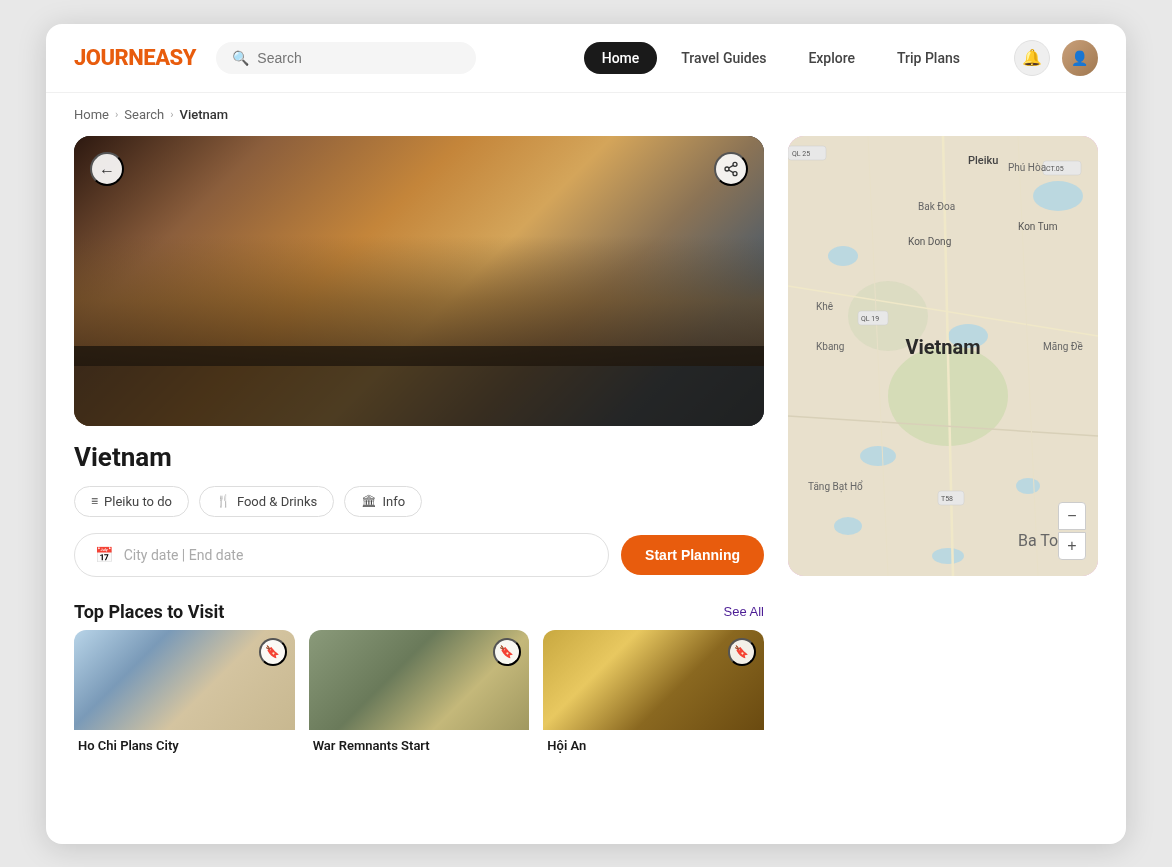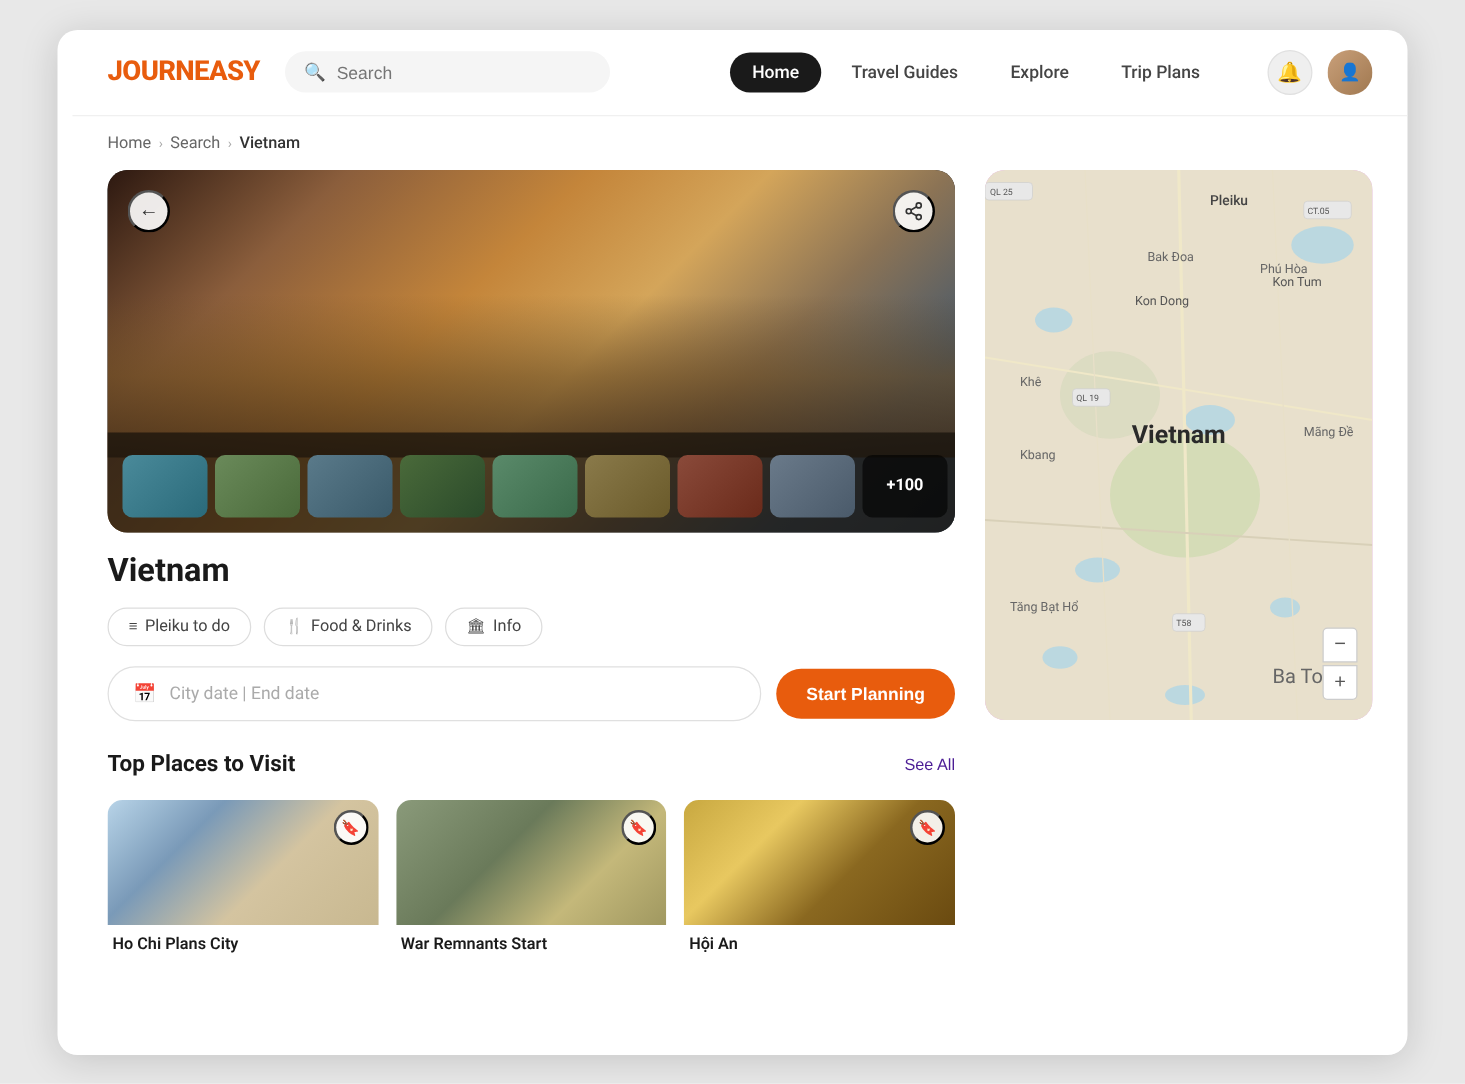--- a/index.html
+++ b/index.html
@@ -12,21 +12,20 @@
       min-height: 100vh;
       padding: 20px;
     }
     .app-container {
       background: #fff;
       border-radius: 16px;
       width: 1080px;
       min-height: 820px;
       overflow: hidden;
       box-shadow: 0 4px 30px rgba(0,0,0,0.15);
-      padding-left: 12px;
     }
     
     .header {
       display: flex;
       align-items: center;
       padding: 16px 28px;
       border-bottom: 1px solid #f0f0f0;
       gap: 20px;
     }
     .logo {
@@ -309,21 +308,21 @@
       font-size: 14px;
       font-weight: 600;
       cursor: pointer;
       white-space: nowrap;
     }
     
     .section-header {
       display: flex;
       align-items: center;
       justify-content: space-between;
-      margin-bottom: 18px;
+      margin-bottom: 8px;
     }
     .section-title {
       font-size: 18px;
       font-weight: 700;
       color: #1a1a1a;
     }
     .see-all-btn {
       color: #4c1d95;
       font-size: 13px;
       font-weight: 500;
@@ -464,31 +463,20 @@
         <button class="gallery-nav-back">←</button>
         <button class="gallery-share">
           <svg width="16" height="16" viewBox="0 0 24 24" fill="none" stroke="currentColor" stroke-width="2">
             <circle cx="18" cy="5" r="3"></circle>
               <circle cx="6" cy="12" r="3"></circle>
               <circle cx="18" cy="19" r="3"></circle>
             <line x1="8.59" y1="13.51" x2="15.42" y2="17.49"></line>
               <line x1="15.41" y1="6.51" x2="8.59" y2="10.49"></line>
           </svg>
         </button>
-        <div class="gallery-thumbnails">
-          <div class="thumb thumb-1"></div>
-          <div class="thumb thumb-2"></div>
-          <div class="thumb thumb-3"></div>
-          <div class="thumb thumb-4"></div>
-          <div class="thumb thumb-5"></div>
-          <div class="thumb thumb-6"></div>
-          <div class="thumb thumb-7"></div>
-          <div class="thumb thumb-8"></div>
-          <div class="thumb-more">+100</div>
-        </div>
       </div>
 
       <div class="place-info">
         <h1 class="place-title">Vietnam</h1>
         <div class="tags">
           <div class="tag">
             <span class="tag-icon">≡</span>
             <span>Pleiku to do</span>
           </div>
           <div class="tag">
@@ -567,26 +555,26 @@
             <text x="4" y="20" font-size="7" fill="#555">QL 25</text>
             <rect x="255" y="25" width="38" height="14" rx="3" fill="#e8e8e8" stroke="#ccc" stroke-width="0.5"></rect>
             <text x="258" y="35" font-size="7" fill="#555">CT.05</text>
             <rect x="70" y="175" width="30" height="14" rx="3" fill="#e8e8e8" stroke="#ccc" stroke-width="0.5"></rect>
             <text x="73" y="185" font-size="7" fill="#555">QL 19</text>
             <rect x="150" y="355" width="26" height="14" rx="3" fill="#e8e8e8" stroke="#ccc" stroke-width="0.5"></rect>
             <text x="153" y="365" font-size="7" fill="#555">T58</text>
           </svg>
 
           <div style="position:absolute; top:18px; left:180px; font-size:11px; color:#444; font-weight:500;">Pleiku</div>
-          <div style="position:absolute; top:26px; left:220px; font-size:10px; color:#666;margin-top:48px;">Phú Hòa</div>
+          <div style="position:absolute; top:26px; left:220px; font-size:10px; color:#666;">Phú Hòa</div>
           <div style="position:absolute; top:65px; left:130px; font-size:10px; color:#666;">Bak Đoa</div>
           <div style="position:absolute; top:100px; left:120px; font-size:10px; color:#555;">Kon Dong</div>
           <div style="position:absolute; top:85px; left:230px; font-size:10px; color:#555;">Kon Tum</div>
           <div style="position:absolute; top:165px; left:28px; font-size:10px; color:#666;">Khê</div>
-          <div style="position:absolute; top:205px; left:28px; font-size:10px; color:#666;margin-top:18px;">Kbang</div>
+          <div style="position:absolute; top:205px; left:28px; font-size:10px; color:#666;">Kbang</div>
           <div style="position:absolute; top:48%; left:50%; transform:translate(-50%,-50%); font-size:20px; font-weight:700; color:#2a2a2a;">Vietnam</div>
           <div style="position:absolute; top:345px; left:20px; font-size:10px; color:#666;">Tăng Bạt Hổ</div>
           <div style="position:absolute; top:395px; left:230px; font-size:16px; color:#666;">Ba To</div>
           <div style="position:absolute; top:205px; left:255px; font-size:10px; color:#666;">Mãng Đề</div>
         </div>
         <div class="map-controls">
           <button class="map-ctrl-btn">−</button>
           <button class="map-ctrl-btn">+</button>
         </div>
       </div>

